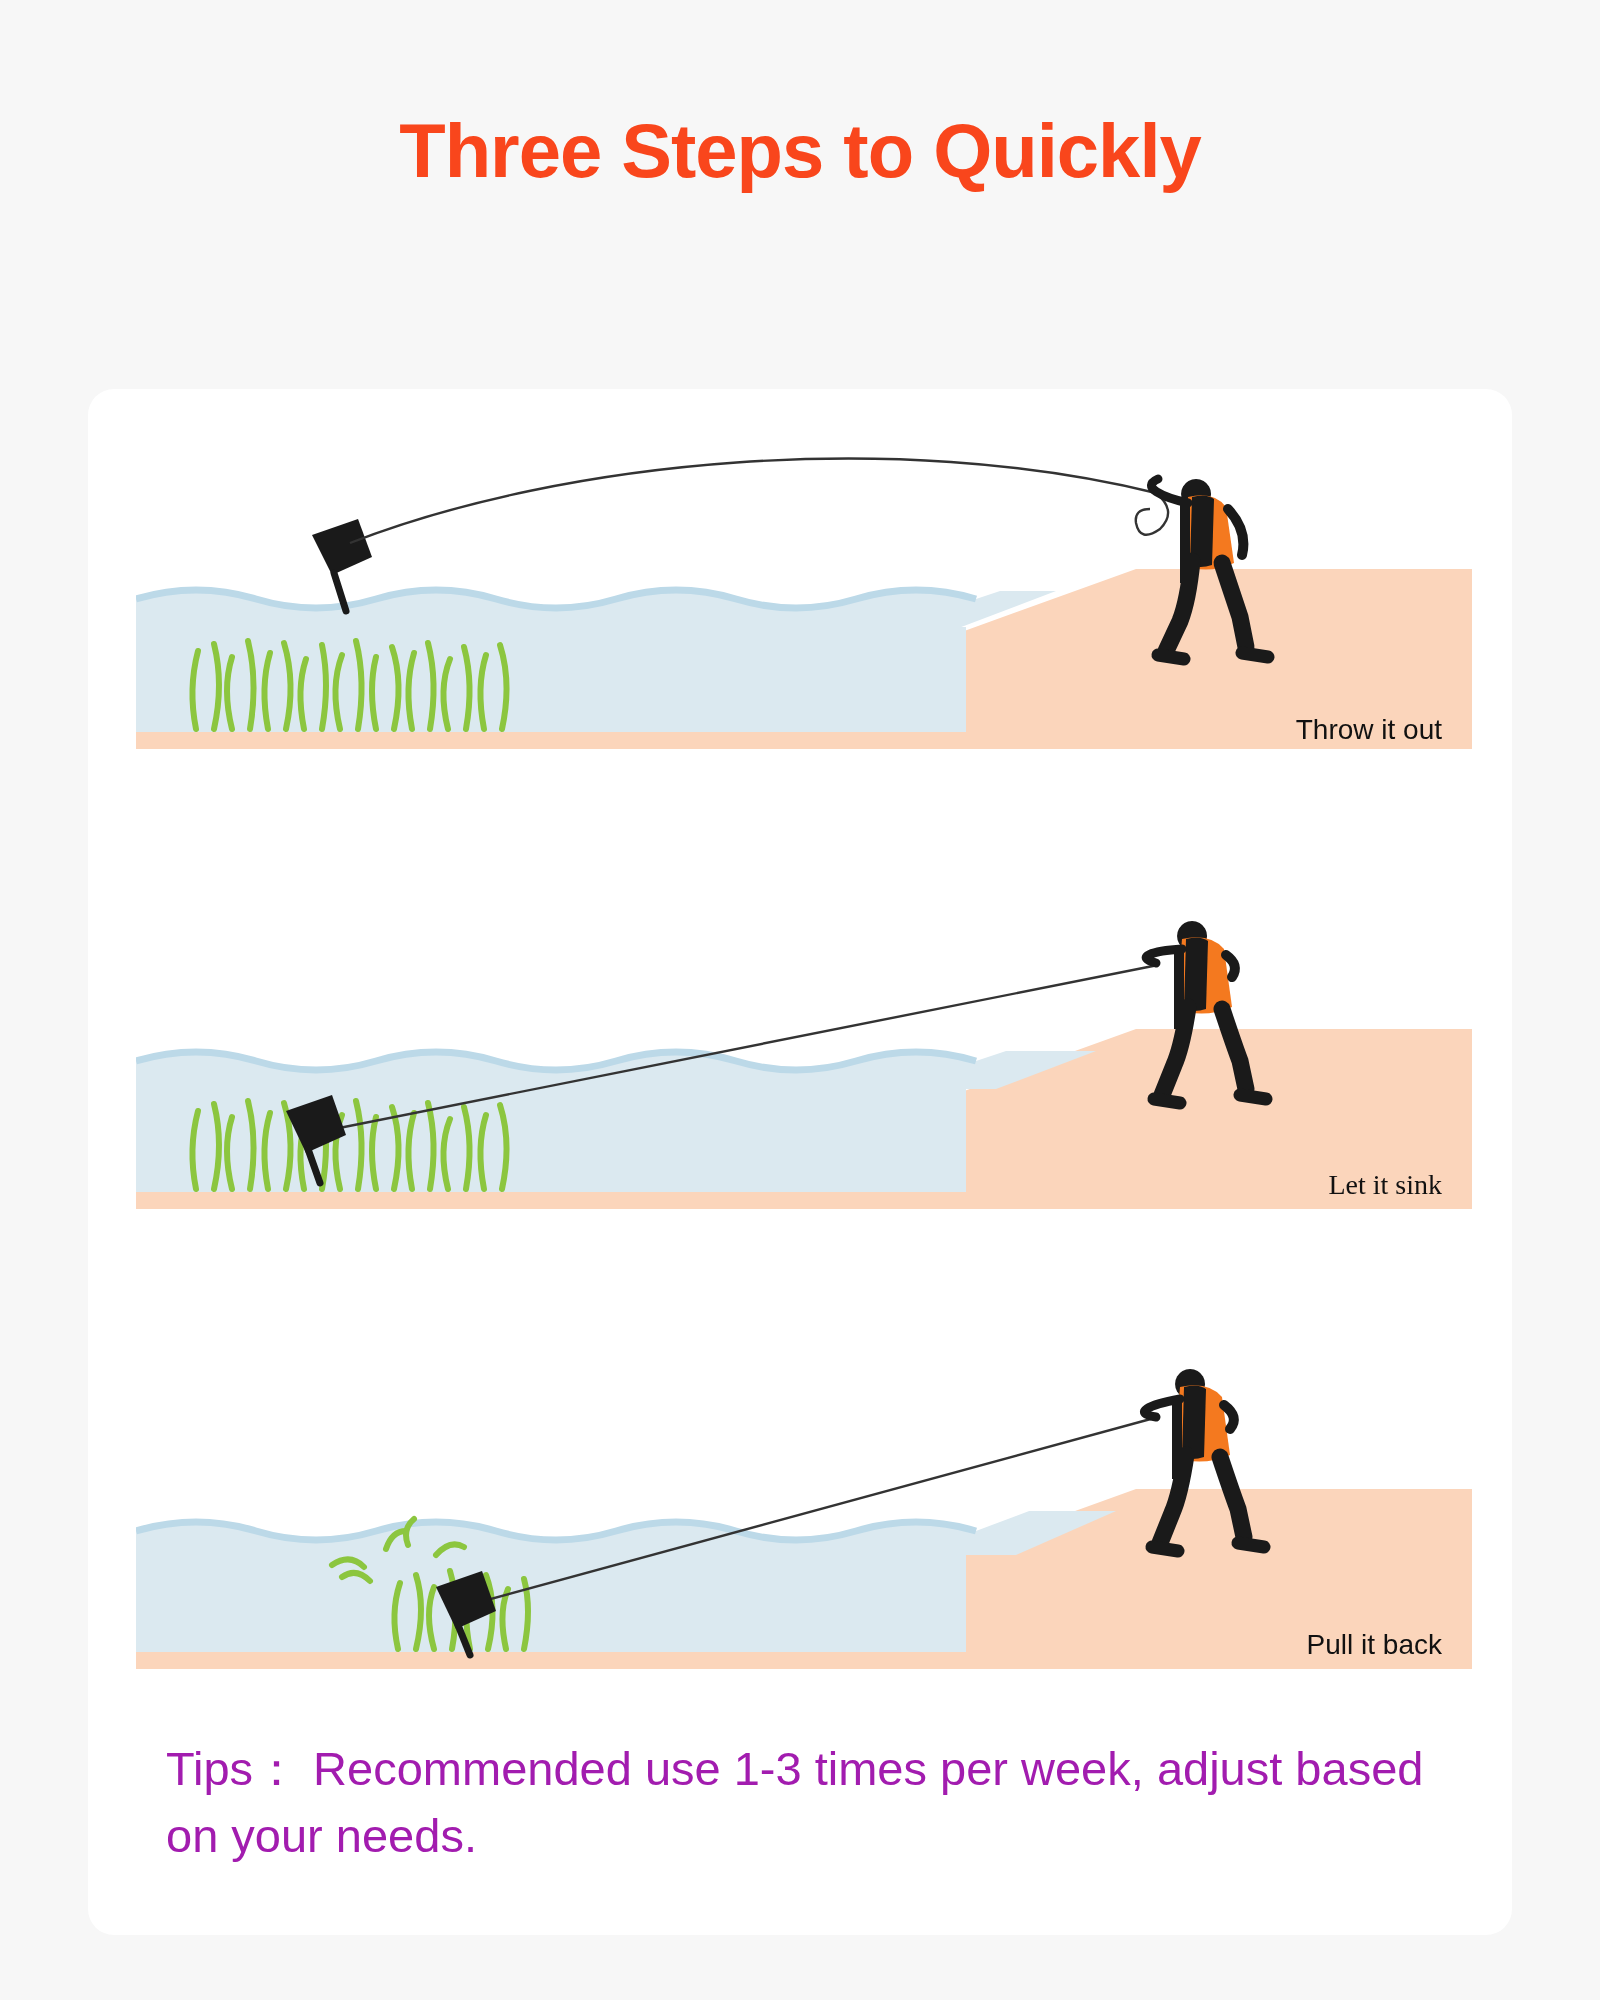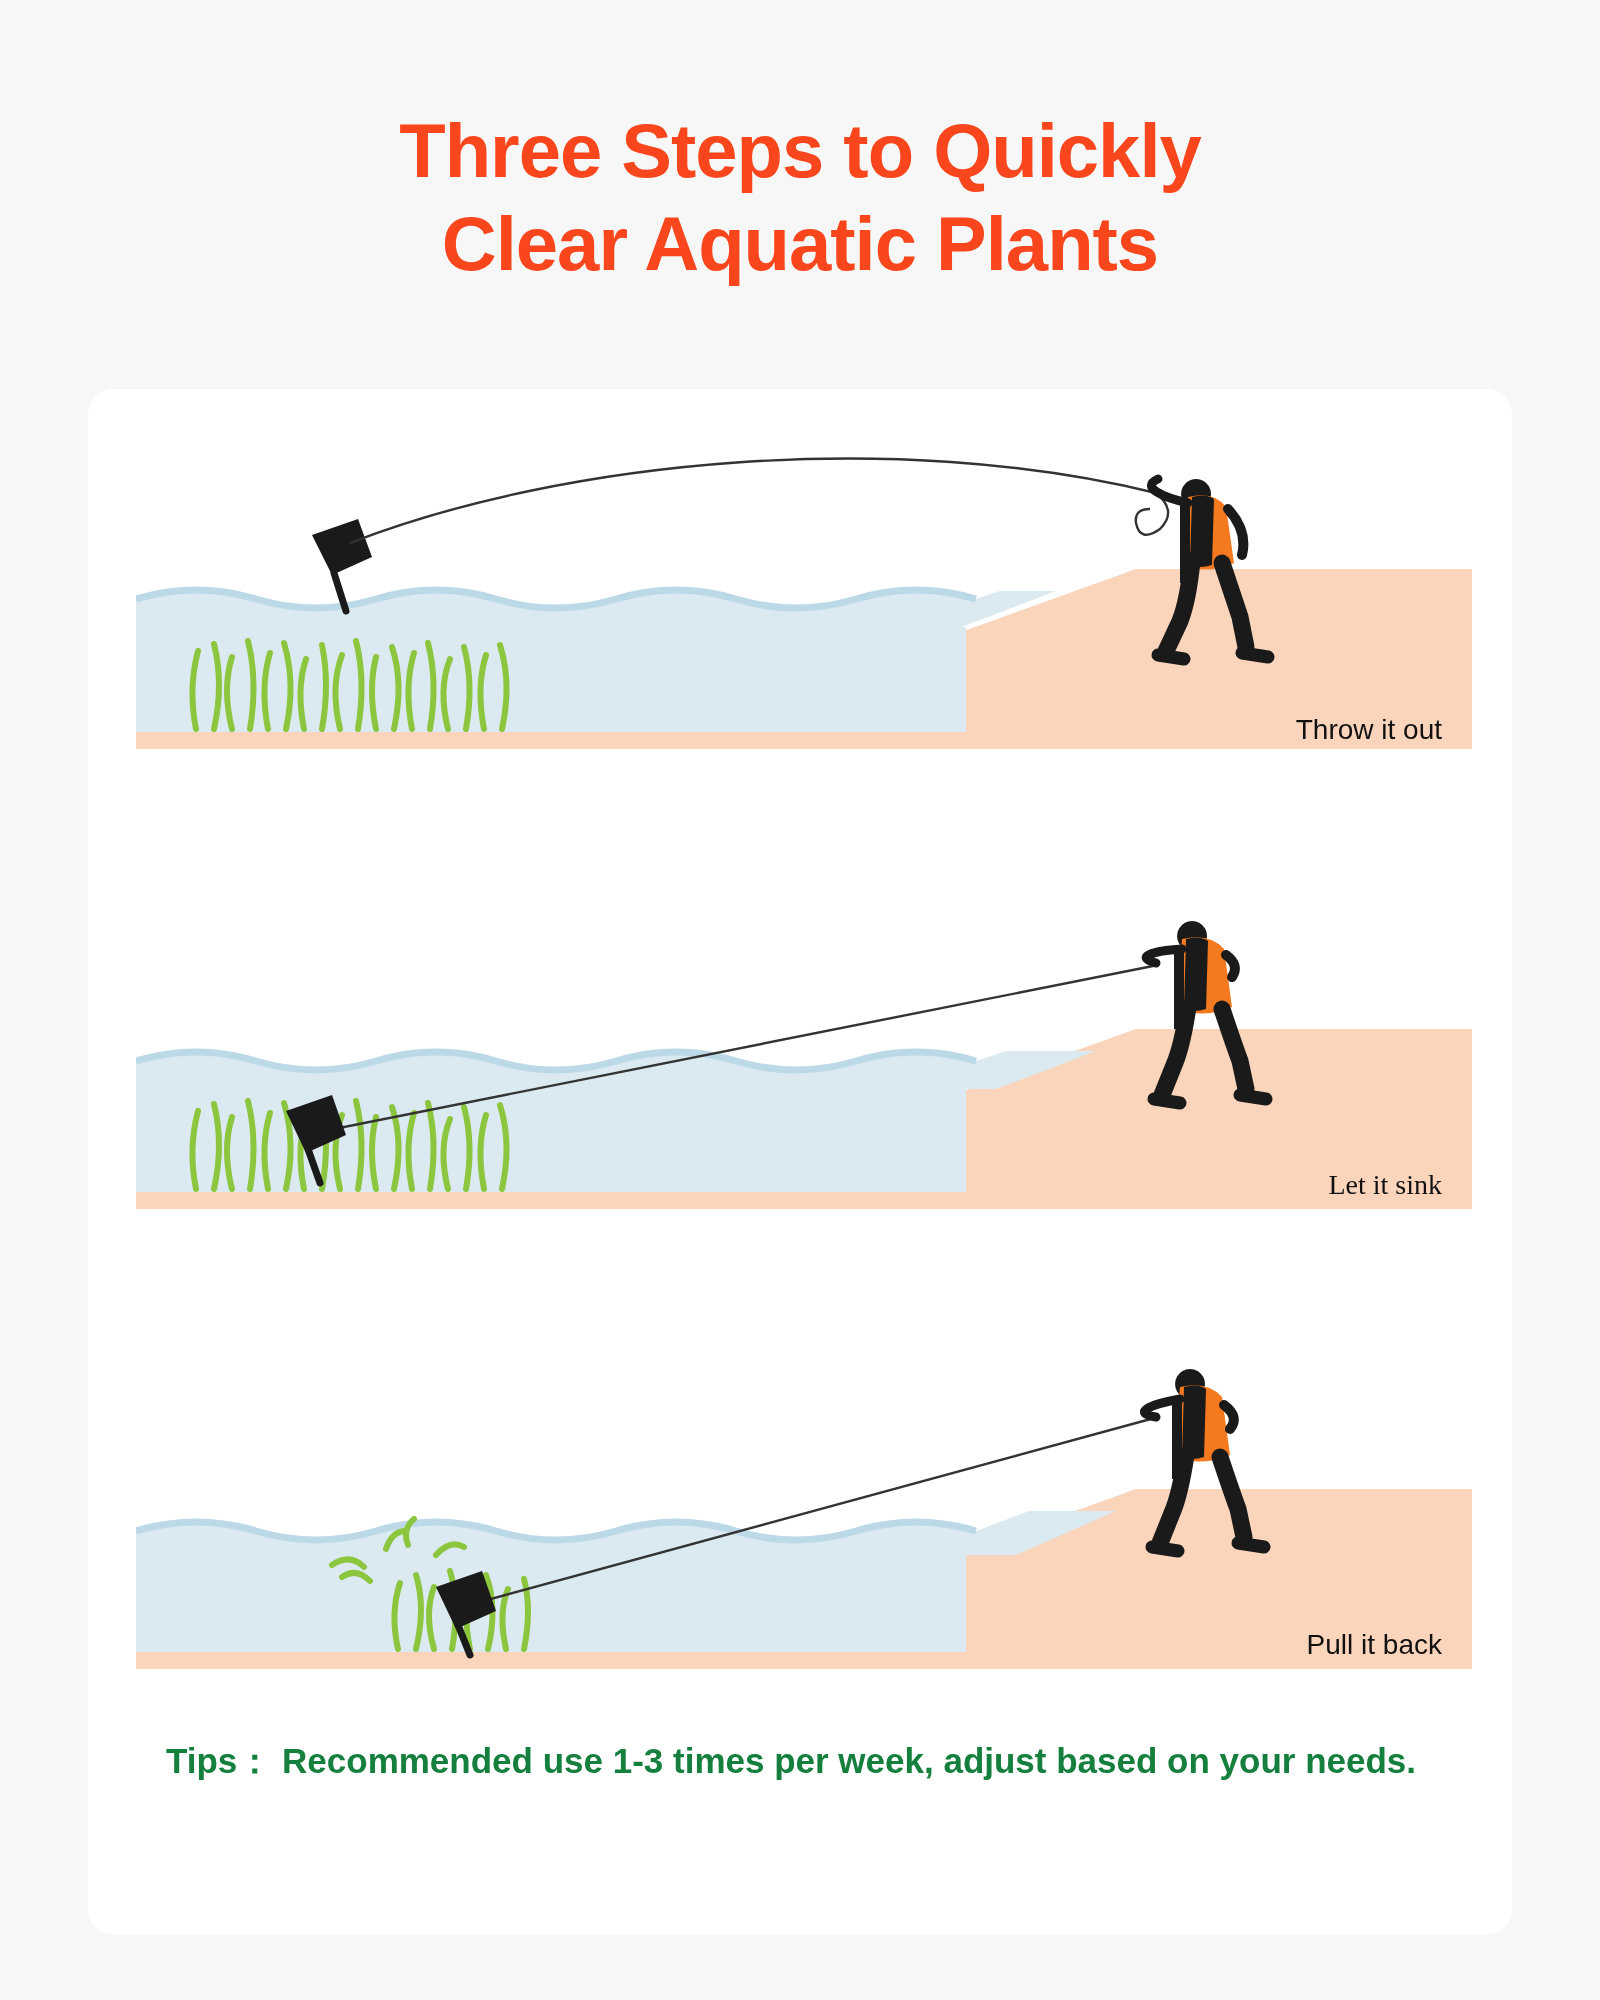--- a/index.html
+++ b/index.html
@@ -71,34 +71,32 @@
     white-space: nowrap;
   }
   .label-1 { top: 277px; }
   .label-2 { top: 272px; font-family: Liberation Serif, serif; }
   .label-3 { top: 272px; text-align: center; }
   .tips {
     position: absolute;
     left: 78px;
     top: 1347px;
     width: 1270px;
-    color: #15803d;
-    font-size: 35px;
+    color: #a21caf;
+    font-size: 47px;
     line-height: 1.42;
-    font-weight: bold;
   }
 </style>
 </head>
 <body>
 
 <div class="page">
 
   <div class="title">
     <div>Three Steps to Quickly</div>
-    <div>Clear Aquatic Plants</div>
   </div>
 
   <div class="card">
 
     <div class="step step-1">
       <div class="scene">
         <svg viewBox="0 0 1336 360" xmlns="http://www.w3.org/2000/svg">
 
           <path d="M0 195 L820 195 L1000 130 L1336 130 L1336 310 L0 310 Z" fill="#fbd5bb"></path>
 

